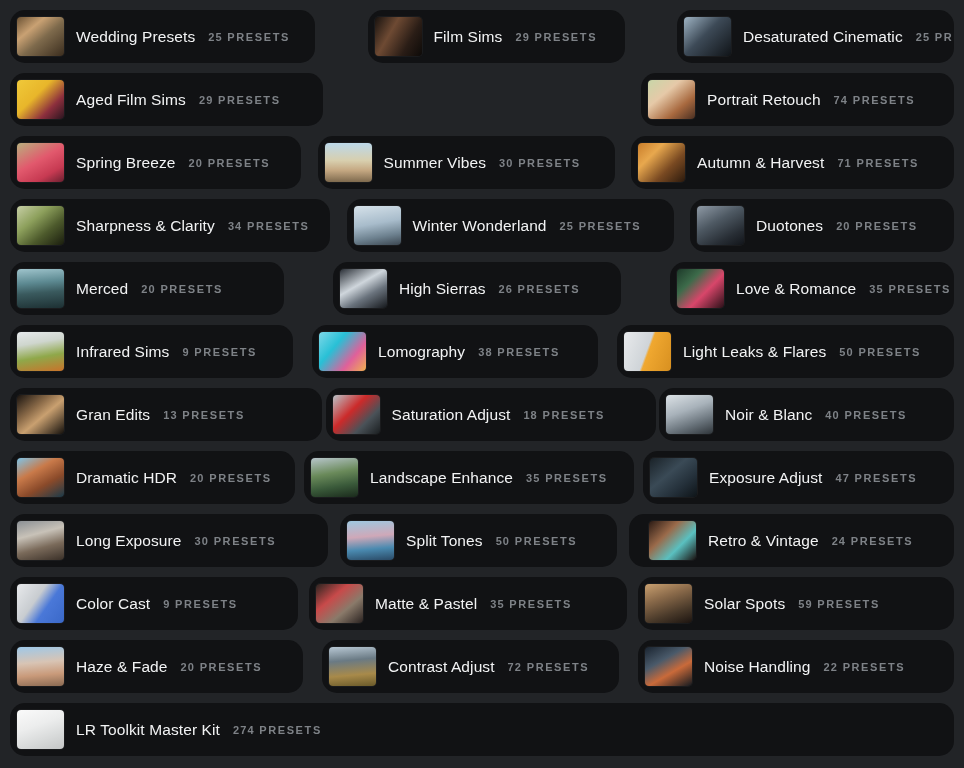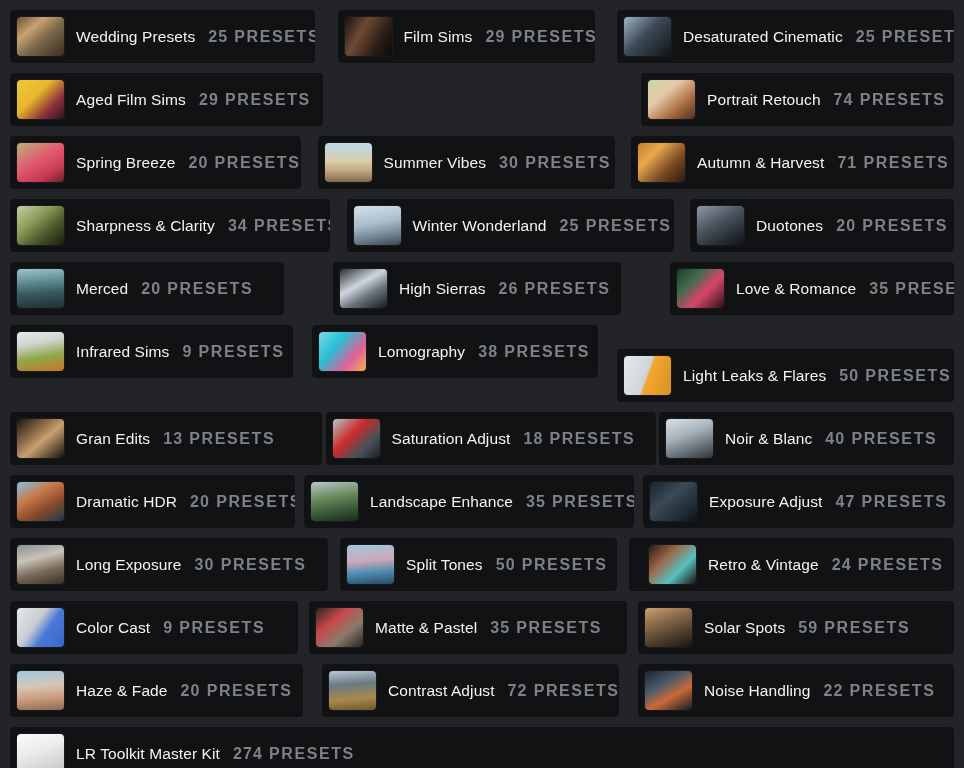--- a/index.html
+++ b/index.html
@@ -27,21 +27,21 @@
 
   .row {
     width: 100%;
     display: flex;
     justify-content: space-between;
     margin-bottom: 10px;
   }
 
   .card {
     background: #111214;
-    border-radius: 4px;
+    border-radius: 15px;
     height: 53px;
     display: flex;
     align-items: center;
     padding: 0 16px 0 7px;
     flex: 0 0 auto;
     cursor: pointer;
     overflow: hidden;
   }
 
   .thumb {
@@ -58,21 +58,21 @@
   .card-title {
     color: #f2f3f4;
     font-size: 15.5px;
     font-weight: 400;
     white-space: nowrap;
     letter-spacing: 0.1px;
   }
 
   .card-count {
     color: #7e8287;
-    font-size: 16px;
+    font-size: 11px;
     font-weight: 700;
     letter-spacing: 1.6px;
     white-space: nowrap;
     margin-left: 13px;
     text-transform: uppercase;
   }
 
   .card-count .num { letter-spacing: 1.1px; }
 
   .row-wide .card { width: 100%; }
@@ -85,21 +85,21 @@
       <div class="card" style="width: 305px;">
         <div class="thumb" style="background-image: linear-gradient(140deg, rgb(107, 82, 52) 0%, rgb(201, 161, 115) 30%, rgb(126, 106, 76) 55%, rgb(59, 45, 30) 100%);"></div>
         <span class="card-title">Wedding Presets</span>
         <span class="card-count"><span class="num">25</span> <span class="sfx">PRESETS</span></span>
       </div>
       <div class="card" style="width: 257px;">
         <div class="thumb" style="background-image: linear-gradient(120deg, rgb(23, 18, 15) 0%, rgb(110, 74, 51) 35%, rgb(42, 29, 22) 70%, rgb(13, 10, 8) 100%);"></div>
         <span class="card-title">Film Sims</span>
         <span class="card-count"><span class="num">29</span> <span class="sfx">PRESETS</span></span>
       </div>
-      <div class="card" style="width: 337px;">
+      <div class="card" style="width: 277px;">
         <div class="thumb" style="background-image: linear-gradient(135deg, rgb(159, 180, 196) 0%, rgb(61, 74, 87) 45%, rgb(16, 20, 24) 100%);"></div>
         <span class="card-title">Desaturated Cinematic</span>
         <span class="card-count"><span class="num">25</span> <span class="sfx">PRESETS</span></span>
       </div>
     </div>
     <div class="row">
       <div class="card" style="width: 313px;">
         <div class="thumb" style="background-image: linear-gradient(135deg, rgb(240, 201, 58) 0%, rgb(232, 182, 42) 40%, rgb(141, 47, 61) 72%, rgb(42, 21, 32) 100%);"></div>
         <span class="card-title">Aged Film Sims</span>
         <span class="card-count"><span class="num">29</span> <span class="sfx">PRESETS</span></span>
@@ -165,21 +165,21 @@
       <div class="card" style="width: 283px;">
         <div class="thumb" style="background-image: linear-gradient(170deg, rgb(230, 234, 236) 0%, rgb(207, 214, 206) 30%, rgb(143, 168, 74) 62%, rgb(201, 115, 42) 100%);"></div>
         <span class="card-title">Infrared Sims</span>
         <span class="card-count"><span class="num">9</span> <span class="sfx">PRESETS</span></span>
       </div>
       <div class="card" style="width: 286px;">
         <div class="thumb" style="background-image: linear-gradient(130deg, rgb(126, 216, 232) 0%, rgb(40, 192, 214) 35%, rgb(224, 96, 154) 70%, rgb(240, 176, 80) 100%);"></div>
         <span class="card-title">Lomography</span>
         <span class="card-count"><span class="num">38</span> <span class="sfx">PRESETS</span></span>
       </div>
-      <div class="card" style="width: 337px; margin-top: 24px;">
+      <div class="card" style="width: 337px;">
         <div class="thumb" style="background-image: linear-gradient(110deg, rgb(232, 234, 236) 0%, rgb(207, 212, 216) 48%, rgb(240, 168, 48) 52%, rgb(216, 144, 32) 100%);"></div>
         <span class="card-title">Light Leaks &amp; Flares</span>
         <span class="card-count"><span class="num">50</span> <span class="sfx">PRESETS</span></span>
       </div>
     </div>
     <div class="row">
       <div class="card" style="width: 312px;">
         <div class="thumb" style="background-image: linear-gradient(140deg, rgb(26, 20, 16) 0%, rgb(138, 106, 72) 35%, rgb(201, 160, 112) 55%, rgb(20, 16, 12) 100%);"></div>
         <span class="card-title">Gran Edits</span>
         <span class="card-count"><span class="num">13</span> <span class="sfx">PRESETS</span></span>

